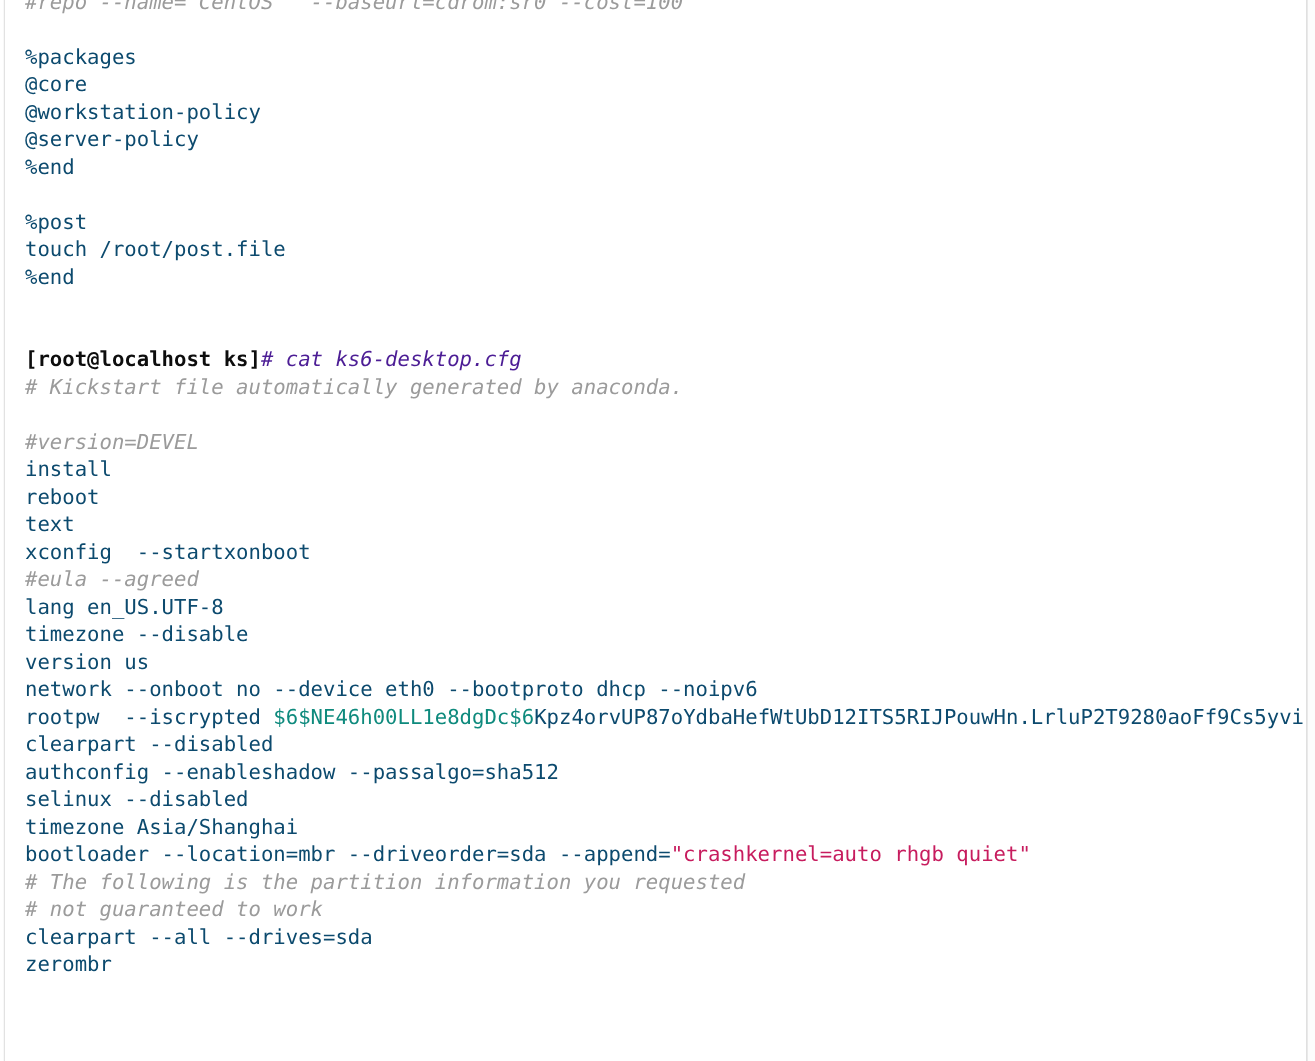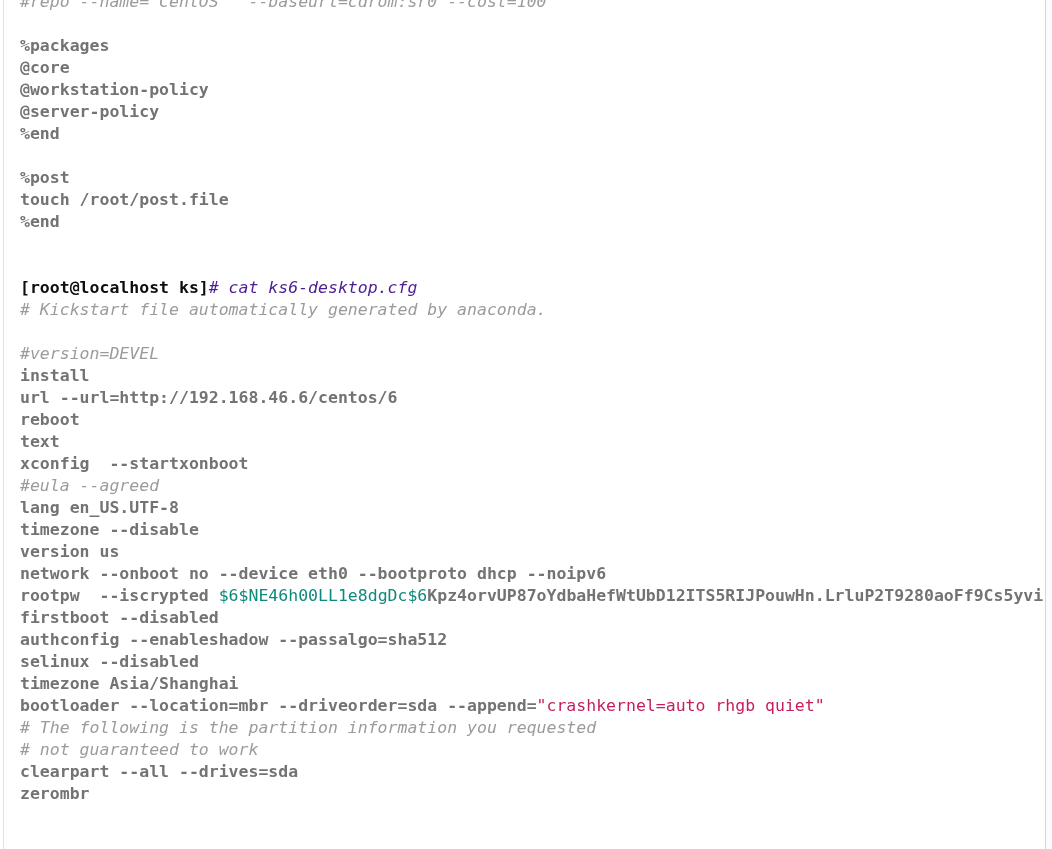--- a/index.html
+++ b/index.html
@@ -62,21 +62,21 @@
   .line {
     height: 22px;
     line-height: 22px;
     font-size: 16.5px;
     letter-spacing: 0px;
     white-space: pre;
     color: #1a1a1a;
   }
 
   
-  .tok-plain   { color: #737373; font-weight: bold; }
+  .tok-plain   { color: #0c4a6e; }
   .tok-comment { color: #9b9b9b; font-style: italic; }
   .tok-prompt  { color: #0d0d0d; font-weight: bold; }
   .tok-cmd     { color: #4c1d95; font-style: italic; }
   .tok-hash    { color: #0e8a7d; }
   .tok-string  { color: #c71c5e; }
   .tok-blank   { color: transparent; }
 </style>
 </head>
 <body>
 
@@ -97,31 +97,30 @@
       <div class="line"><span class="tok-plain">%post</span></div>
       <div class="line"><span class="tok-plain">touch /root/post.file</span></div>
       <div class="line"><span class="tok-plain">%end</span></div>
       <div class="line"><span class="tok-blank">&nbsp;</span></div>
       <div class="line"><span class="tok-blank">&nbsp;</span></div>
       <div class="line"><span class="tok-prompt">[root@localhost ks]</span><span class="tok-cmd"># cat ks6-desktop.cfg</span></div>
       <div class="line"><span class="tok-comment"># Kickstart file automatically generated by anaconda.</span></div>
       <div class="line"><span class="tok-blank">&nbsp;</span></div>
       <div class="line"><span class="tok-comment">#version=DEVEL</span></div>
       <div class="line"><span class="tok-plain">install</span></div>
-      <div class="line"><span class="tok-plain">url --url=http://192.168.46.6/centos/6</span></div>
       <div class="line"><span class="tok-plain">reboot</span></div>
       <div class="line"><span class="tok-plain">text</span></div>
       <div class="line"><span class="tok-plain">xconfig  --startxonboot</span></div>
       <div class="line"><span class="tok-comment">#eula --agreed</span></div>
       <div class="line"><span class="tok-plain">lang en_US.UTF-8</span></div>
       <div class="line"><span class="tok-plain">timezone --disable</span></div>
       <div class="line"><span class="tok-plain">version us</span></div>
       <div class="line"><span class="tok-plain">network --onboot no --device eth0 --bootproto dhcp --noipv6</span></div>
       <div class="line"><span class="tok-plain">rootpw  --iscrypted </span><span class="tok-hash">$6$NE46h00LL1e8dgDc$6</span><span class="tok-plain">Kpz4orvUP87oYdbaHefWtUbD12ITS5RIJPouwHn.LrluP2T9280aoFf9Cs5yvi</span></div>
-      <div class="line"><span class="tok-plain">firstboot --disabled</span></div>
+      <div class="line"><span class="tok-plain">clearpart --disabled</span></div>
       <div class="line"><span class="tok-plain">authconfig --enableshadow --passalgo=sha512</span></div>
       <div class="line"><span class="tok-plain">selinux --disabled</span></div>
       <div class="line"><span class="tok-plain">timezone Asia/Shanghai</span></div>
       <div class="line"><span class="tok-plain">bootloader --location=mbr --driveorder=sda --append=</span><span class="tok-string">"crashkernel=auto rhgb quiet"</span></div>
       <div class="line"><span class="tok-comment"># The following is the partition information you requested</span></div>
       <div class="line"><span class="tok-comment"># not guaranteed to work</span></div>
       <div class="line"><span class="tok-plain">clearpart --all --drives=sda</span></div>
       <div class="line"><span class="tok-plain">zerombr</span></div>
     </div>
 </div>

